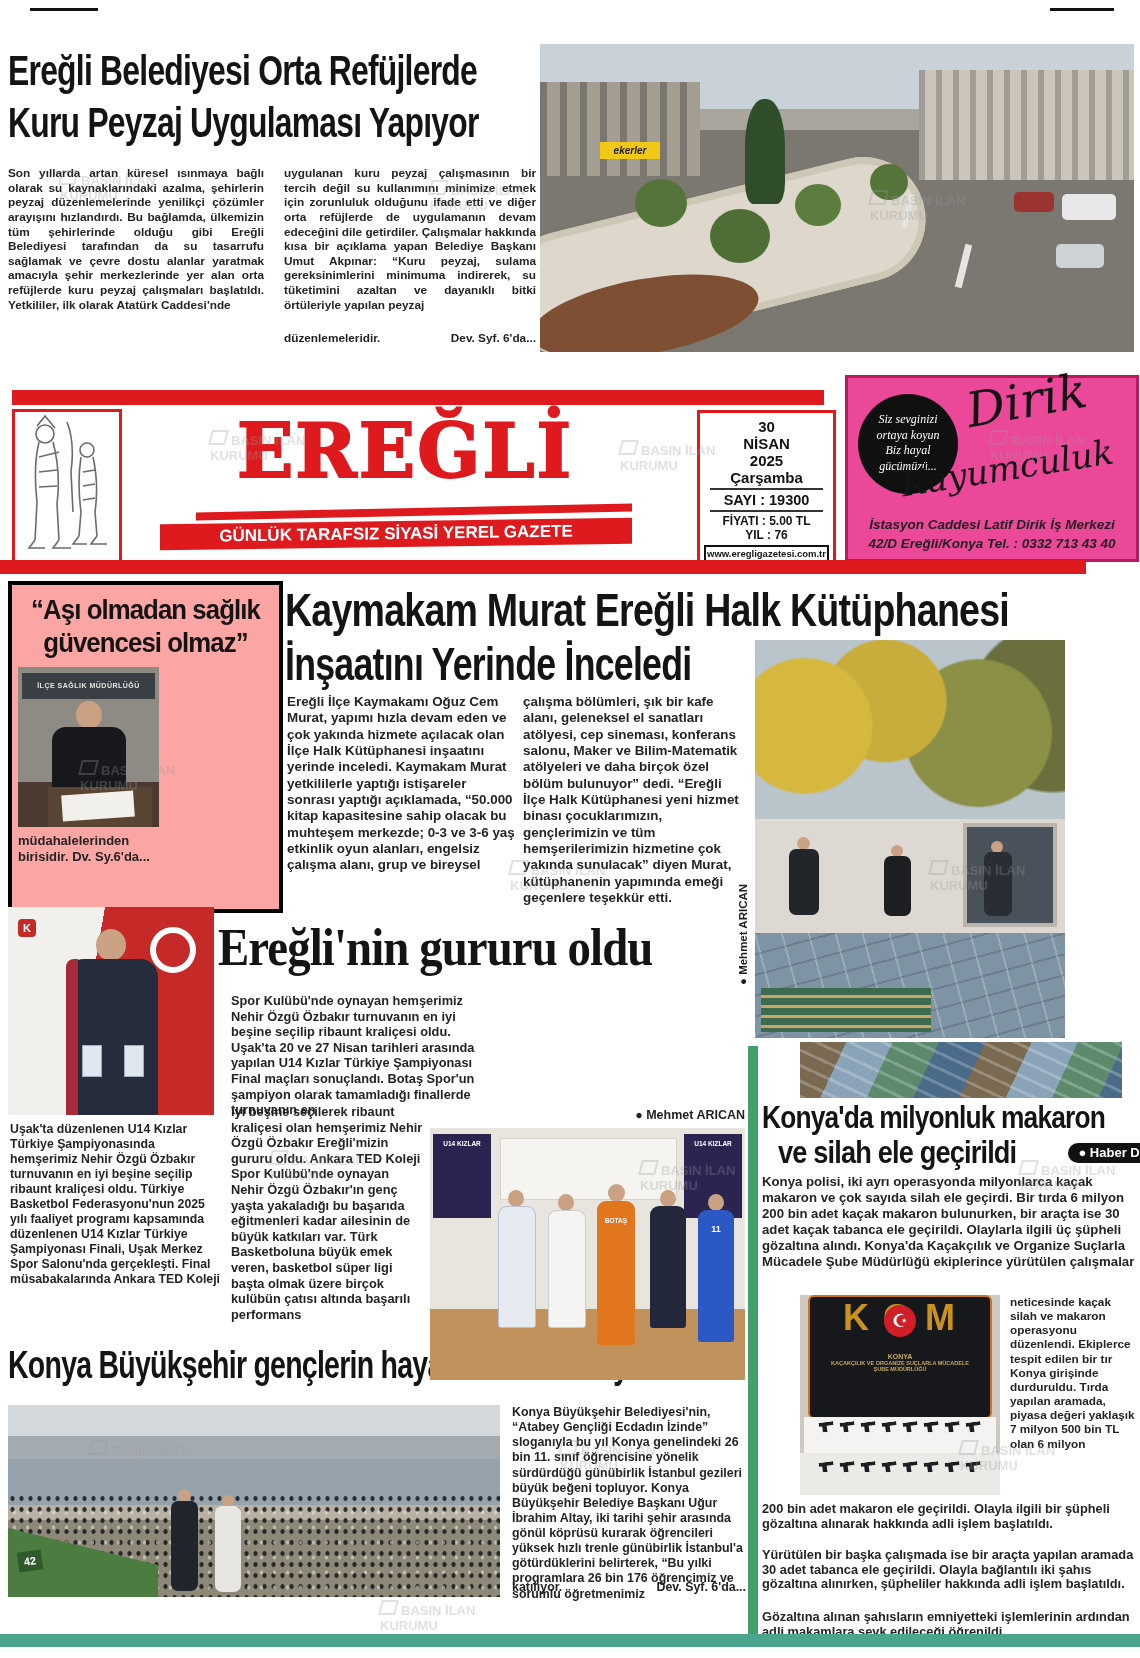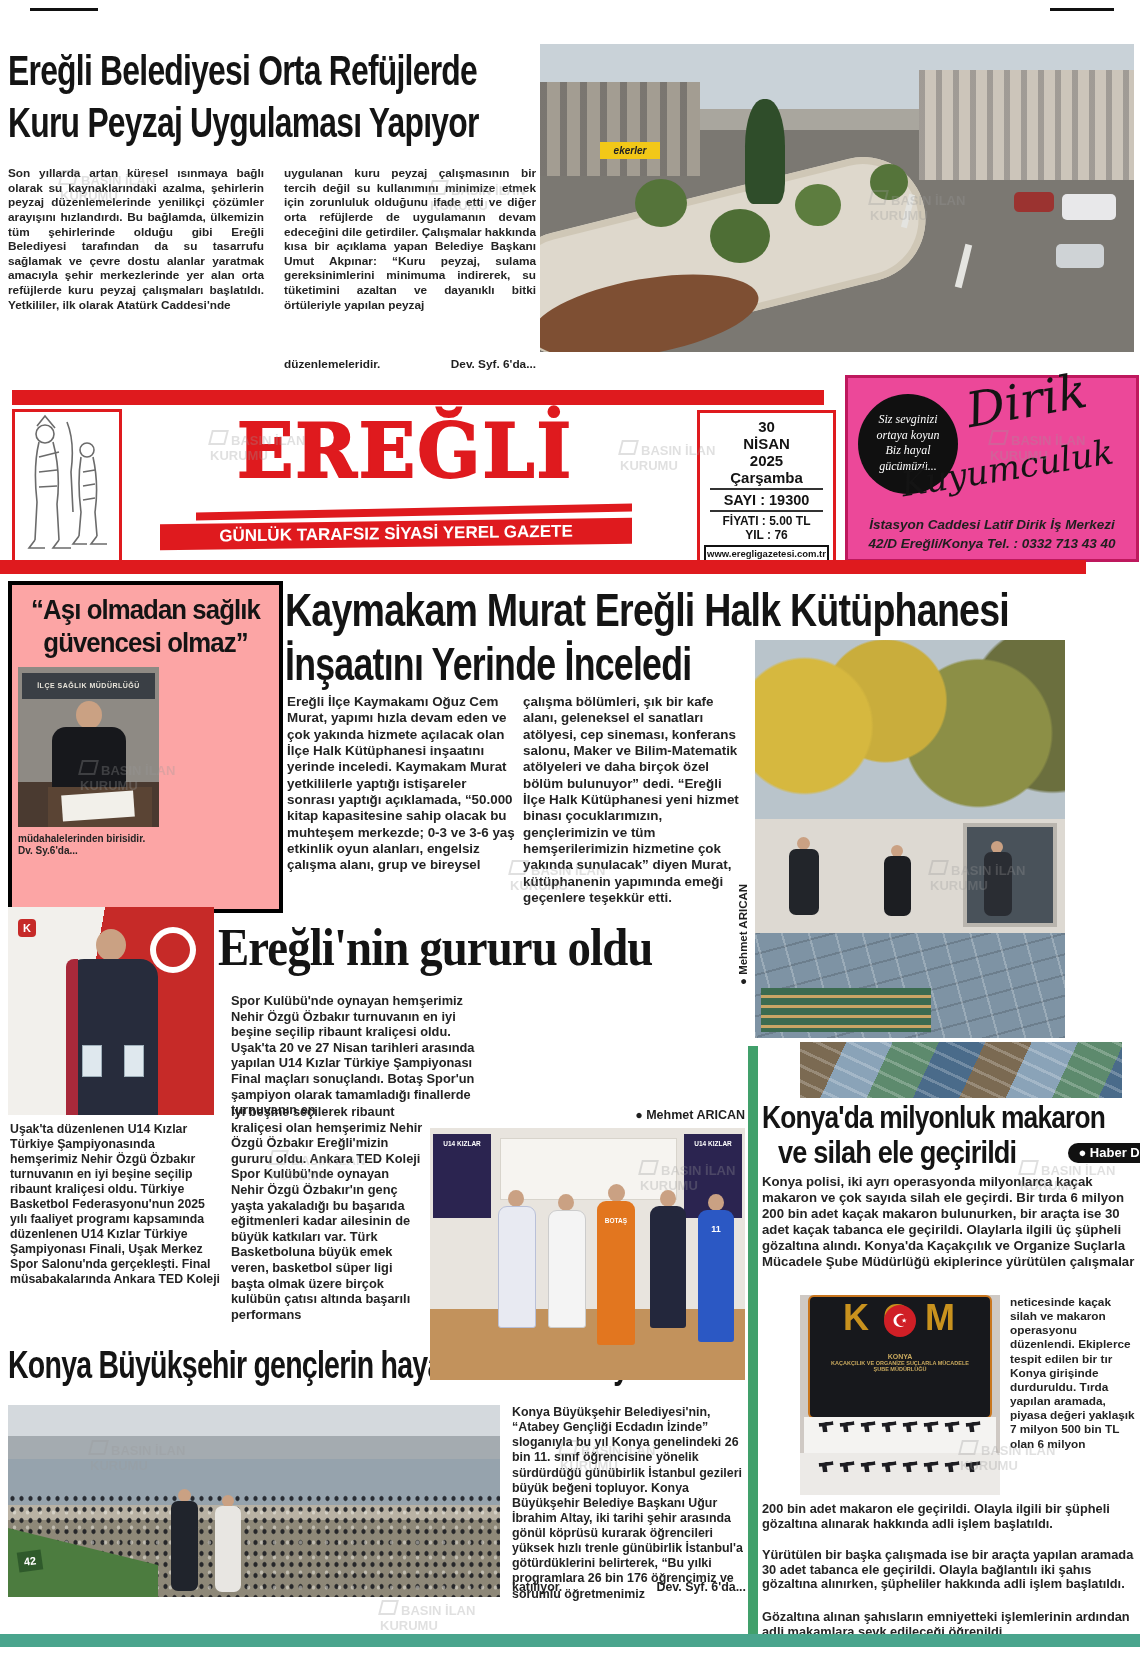--- a/index.html
+++ b/index.html
@@ -56,21 +56,21 @@
 
   <div class="abs rule" style="left:30px;top:8px;width:68px;height:3px;"></div>
   <div class="abs rule" style="left:1050px;top:8px;width:64px;height:3px;"></div>
 
   <div class="abs hl" style="left:8px;top:44px;font-size:43px;line-height:1.22;">
     <span class="cond cx74">Ereğli Belediyesi Orta Refüjlerde</span><br>
     <span class="cond cx74">Kuru Peyzaj Uygulaması Yapıyor</span>
   </div>
   <div class="abs bodytxt" style="left:8px;top:166px;width:256px;font-size:11.8px;line-height:1.24;">Son yıllarda artan küresel ısınmaya bağlı olarak su kaynaklarındaki azalma, şehirlerin peyzaj düzenlemelerinde yenilikçi çözümler arayışını hızlandırdı. Bu bağlamda, ülkemizin tüm şehirlerinde olduğu gibi Ereğli Belediyesi tarafından da su tasarrufu sağlamak ve çevre dostu alanlar yaratmak amacıyla şehir merkezlerinde yer alan orta refüjlerde kuru peyzaj çalışmaları başlatıldı. Yetkililer, ilk olarak Atatürk Caddesi'nde</div>
   <div class="abs bodytxt" style="left:284px;top:166px;width:252px;font-size:11.8px;line-height:1.24;">uygulanan kuru peyzaj çalışmasının bir tercih değil su kullanımını minimize etmek için zorunluluk olduğunu ifade etti ve diğer orta refüjlerde de uygulamanın devam edeceğini dile getirdiler. Çalışmalar hakkında kısa bir açıklama yapan Belediye Başkanı Umut Akpınar: “Kuru peyzaj, sulama gereksinimlerini minimuma indirerek, su tüketimini azaltan ve dayanıklı bitki örtüleriyle yapılan peyzaj</div>
-  <div class="abs lastrow" style="left:284px;top:331px;width:252px;font-size:11.8px;margin-top:26px;">
+  <div class="abs lastrow" style="left:284px;top:331px;width:252px;font-size:11.8px;">
     <span>düzenlemeleridir.</span>
     <span>Dev. Syf. 6'da...</span>
   </div>
 
   <div class="abs photo z1" style="left:540px;top:44px;width:594px;height:308px;background:linear-gradient(180deg,#c9d2d8 0 21%,#a9a69e 21% 28%,#7b7872 28% 100%);">
     <div class="abs" style="left:0;top:38px;width:160px;height:94px;background:#a39d92;background-image:repeating-linear-gradient(90deg,rgba(45,45,50,.35) 0 7px,transparent 7px 20px);"></div>
     <div class="abs" style="right:0;top:26px;width:215px;height:110px;background:#ccc5ba;background-image:repeating-linear-gradient(90deg,rgba(60,60,65,.3) 0 6px,transparent 6px 17px);"></div>
     <div class="abs" style="left:60px;top:98px;width:60px;height:17px;background:#f2c818;color:#222;font-weight:700;font-style:italic;font-size:10px;text-align:center;line-height:17px;">ekerler</div>
     <div class="abs" style="left:-40px;top:150px;width:430px;height:125px;background:#ded8cc;border-radius:70px;transform:rotate(-14deg);box-shadow:inset 0 0 0 7px #cfc7b6;"></div>
     <div class="abs" style="left:-10px;top:235px;width:230px;height:75px;background:#7e4f33;border-radius:50%;transform:rotate(-10deg);"></div>
@@ -139,21 +139,21 @@
     </div>
     <div style="display:flex;gap:7px;margin-top:8px;">
       <div style="width:141px;">
         <div class="photo" style="position:relative;width:141px;height:160px;background:linear-gradient(180deg,#8e8a84 0 72%,#4a3a30 72% 100%);">
           <div class="abs" style="left:4px;top:6px;width:133px;height:26px;background:#3a3f45;color:#e8e4da;font-size:7px;font-weight:700;text-align:center;line-height:26px;letter-spacing:.5px;">İLÇE SAĞLIK MÜDÜRLÜĞÜ</div>
           <div class="abs fig-head" style="left:58px;top:34px;width:26px;height:28px;"></div>
           <div class="abs" style="left:34px;top:60px;width:74px;height:62px;background:#17181c;border-radius:14px 14px 0 0;"></div>
           <div class="abs" style="left:30px;top:120px;width:104px;height:40px;background:#5a4434;"></div>
           <div class="abs" style="left:44px;top:126px;width:72px;height:26px;background:#f2f0ea;transform:rotate(-4deg);"></div>
         </div>
-        <div class="bodytxt" style="font-size:10px;line-height:1.22;margin-top:6px;text-align:left;">müdahalelerinden birisidir. Dv. Sy.6'da...</div>
+        <div class="bodytxt" style="font-size:13px;line-height:1.22;margin-top:6px;text-align:left;">müdahalelerinden birisidir. Dv. Sy.6'da...</div>
       </div>
     </div>
   </div>
 
   <div class="abs hl" style="left:285px;top:582px;font-size:47px;">
     <span class="cond cx80">Kaymakam Murat Ereğli Halk Kütüphanesi</span>
   </div>
   <div class="abs hl" style="left:285px;top:636px;font-size:47px;">
     <span class="cond cx76">İnşaatını Yerinde İnceledi</span>
   </div>

